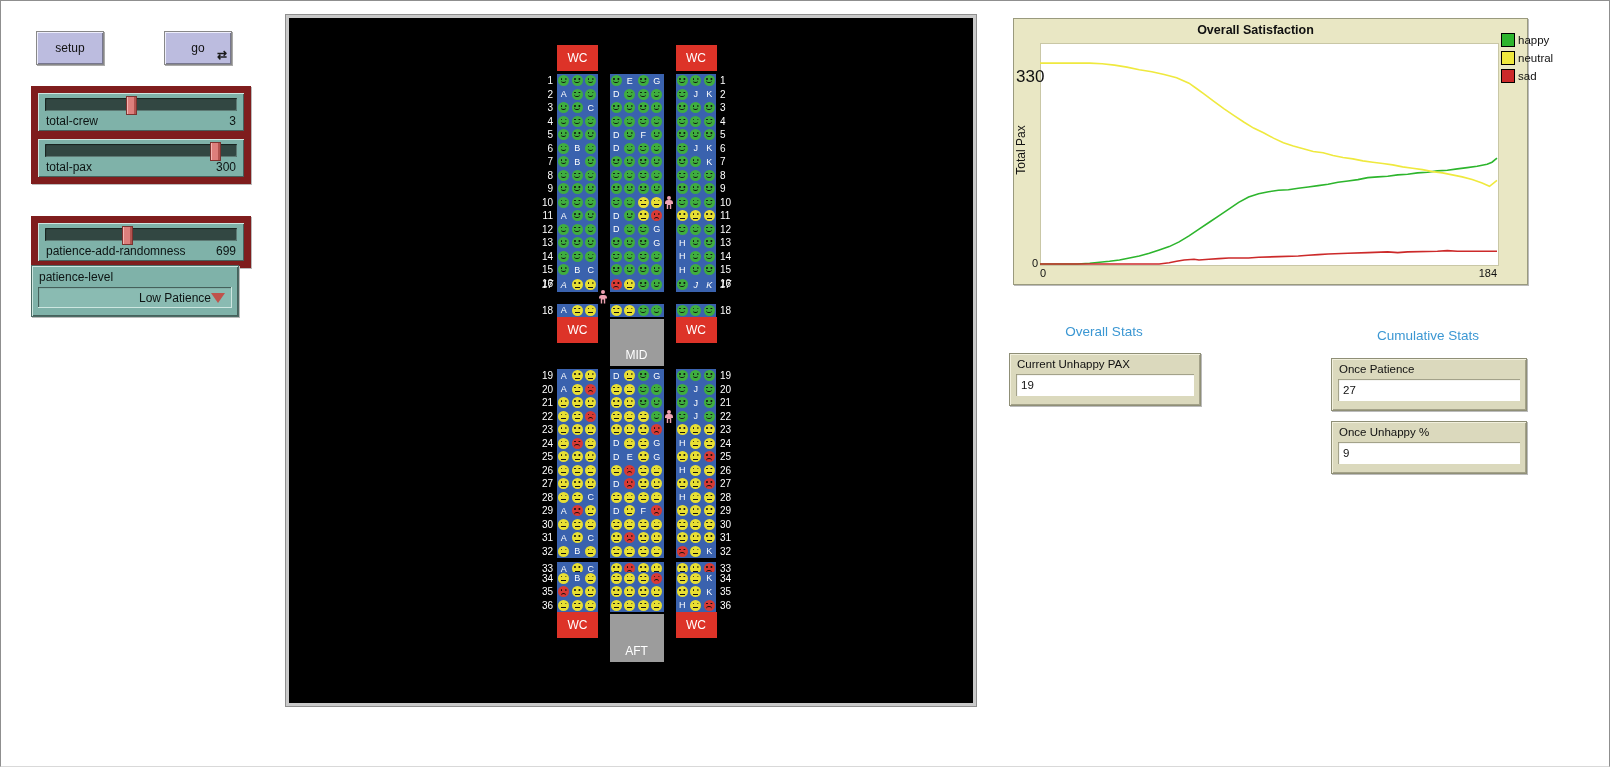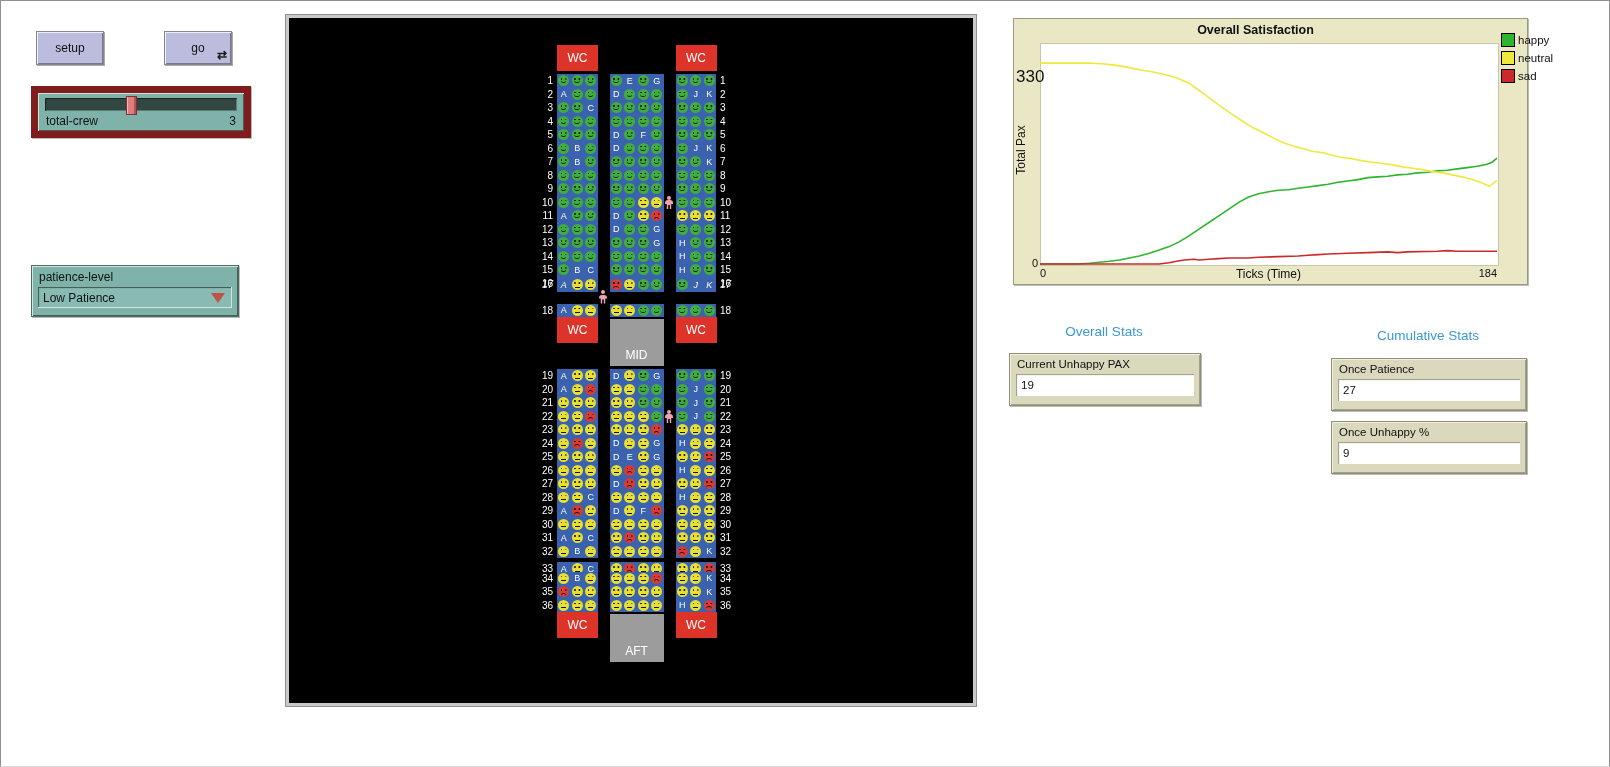--- a/index.html
+++ b/index.html
@@ -27,21 +27,21 @@
   .slider-crew{left:30px;top:85px;}
   .slider-pax{left:30px;top:131px;}
   .slider-rand{left:30px;top:215px;}
 
   
   .nl-chooser{position:absolute;left:30px;top:264px;width:206px;height:50px;background:#7fb2a9;
      border:1px solid #4c6b65;box-shadow:inset 1px 1px 0 #cde6e0, inset -1px -1px 0 #46615c, 1px 1px 0 #bbb;}
   .ch-label{position:absolute;left:7px;top:4px;font-size:12px;color:#0d1413;}
   .ch-box{position:absolute;left:6px;right:6px;top:21px;height:21px;background:#8abbb2;
      box-shadow:inset -1px -1px 0 #cde6e0, inset 1px 1px 1px #3d5752;display:flex;align-items:center;cursor:pointer;}
-  .ch-value{flex:1;font-size:12px;color:#0d1413;padding-left:5px;}
+  .ch-value{flex:1;font-size:12px;color:#0d1413;padding-left:5px;text-align:right;}
   .ch-arrow{width:0;height:0;border-left:7px solid transparent;border-right:7px solid transparent;
      border-top:10px solid #c0524b;margin-right:7px;}
 
   
   .view{position:absolute;left:285px;top:14px;width:684px;height:685px;background:#000;
      border:3px solid #c9c9c9;box-shadow:0 0 0 1px #8f8f8f;}
   .cabin{position:absolute;left:246px;top:0;width:210px;height:685px;}
   .wcblock{position:absolute;width:41px;height:26px;display:flex;align-items:center;justify-content:center;
      font-size:12px;color:#fff;}
   .galley{position:absolute;width:54px;display:flex;align-items:flex-end;justify-content:center;
@@ -119,21 +119,39 @@
   <div class="nl-slider slider-crew">
     <div class="sl-track">
       <div class="sl-handle" style="left:42%"></div>
     </div>
     <div class="sl-caption">
       <span>total-crew</span>
       <span>3</span>
     </div>
   </div>
 
+  <div class="nl-slider slider-pax">
+    <div class="sl-track">
+      <div class="sl-handle" style="left:86%"></div>
+    </div>
+    <div class="sl-caption">
+      <span>total-pax</span>
+      <span>300</span>
+    </div>
+  </div>
 
+  <div class="nl-slider slider-rand">
+    <div class="sl-track">
+      <div class="sl-handle" style="left:40%"></div>
+    </div>
+    <div class="sl-caption">
+      <span>patience-add-randomness</span>
+      <span>699</span>
+    </div>
+  </div>
 
   <div class="nl-chooser">
     <div class="ch-label">patience-level</div>
     <div class="ch-box">
       <span class="ch-value">Low Patience</span>
       <span class="ch-arrow"></span>
     </div>
   </div>
 
   <div class="view">
@@ -1670,21 +1688,20 @@
     <svg id="plot-svg" width="513" height="265">
         <polyline points="26.0,245.0 63.3,245.0 75.7,244.3 88.1,243.0 95.5,242.3 105.5,241.0 115.4,239.0 125.3,237.0 135.3,234.3 145.2,230.9 155.2,227.6 165.1,222.9 175.0,216.9 185.0,210.2 194.9,203.5 204.8,196.8 214.8,190.1 224.7,183.4 234.6,178.0 244.6,174.7 254.5,172.7 264.4,171.3 274.4,170.7 284.3,169.3 294.2,168.0 304.2,166.6 314.1,165.3 324.0,163.3 334.0,162.0 343.9,160.6 353.8,158.6 363.8,157.9 373.7,157.3 383.7,155.9 393.6,155.3 403.5,153.9 413.5,153.3 423.4,151.9 433.3,151.2 443.3,149.9 453.2,148.6 463.1,147.2 473.1,145.2 478.0,143.2 483.0,139.2" fill="none" stroke="#2db52d" stroke-width="1.6"></polyline>
         <polyline points="26.0,44.1 50.8,44.1 75.7,44.1 88.1,44.8 100.5,46.1 112.9,48.1 125.3,50.8 137.8,52.8 150.2,55.5 162.6,58.8 175.0,64.2 182.5,69.5 189.9,74.9 199.9,82.3 209.8,89.6 219.7,96.3 229.7,103.0 239.6,109.1 249.5,113.7 259.5,119.1 269.4,123.8 279.3,127.1 289.3,129.8 299.2,132.5 309.1,133.8 319.1,136.5 329.0,138.5 338.9,139.9 348.9,141.9 358.8,143.2 368.8,144.5 378.7,145.9 388.6,147.9 398.6,149.2 408.5,150.6 418.4,152.6 428.4,153.9 438.3,155.9 448.2,157.9 458.2,160.6 468.1,164.0 475.5,167.3 483.0,161.3" fill="none" stroke="#efe93e" stroke-width="1.6"></polyline>
         <polyline points="26.0,245.0 145.2,245.0 155.2,243.7 162.6,242.3 170.1,241.0 180.0,240.3 185.0,241.0 194.9,240.3 204.8,239.6 214.8,239.0 234.6,239.0 244.6,238.3 264.4,237.6 284.3,237.0 294.2,236.3 304.2,235.6 314.1,235.0 334.0,234.3 353.8,233.6 373.7,232.9 383.7,233.6 393.6,232.9 423.4,232.3 433.3,231.6 443.3,232.3 463.1,232.3 483.0,232.3" fill="none" stroke="#cc2a2a" stroke-width="1.6"></polyline>
       </svg>
     <div class="ymax">330</div>
     <div class="ymin">0</div>
     <div class="ylab">Total Pax</div>
     <div class="xmin">0</div>
     <div class="xmax">184</div>
-    <div class="xlab">Ticks (Time)</div>
     <div class="legend" id="plot-legend">
         <div class="leg-item">
           <span class="leg-swatch" style="background: rgb(45, 181, 45);"></span>
           <span class="leg-label">happy</span>
         </div>
         <div class="leg-item">
           <span class="leg-swatch" style="background: rgb(239, 233, 62);"></span>
           <span class="leg-label">neutral</span>
         </div>
         <div class="leg-item">

